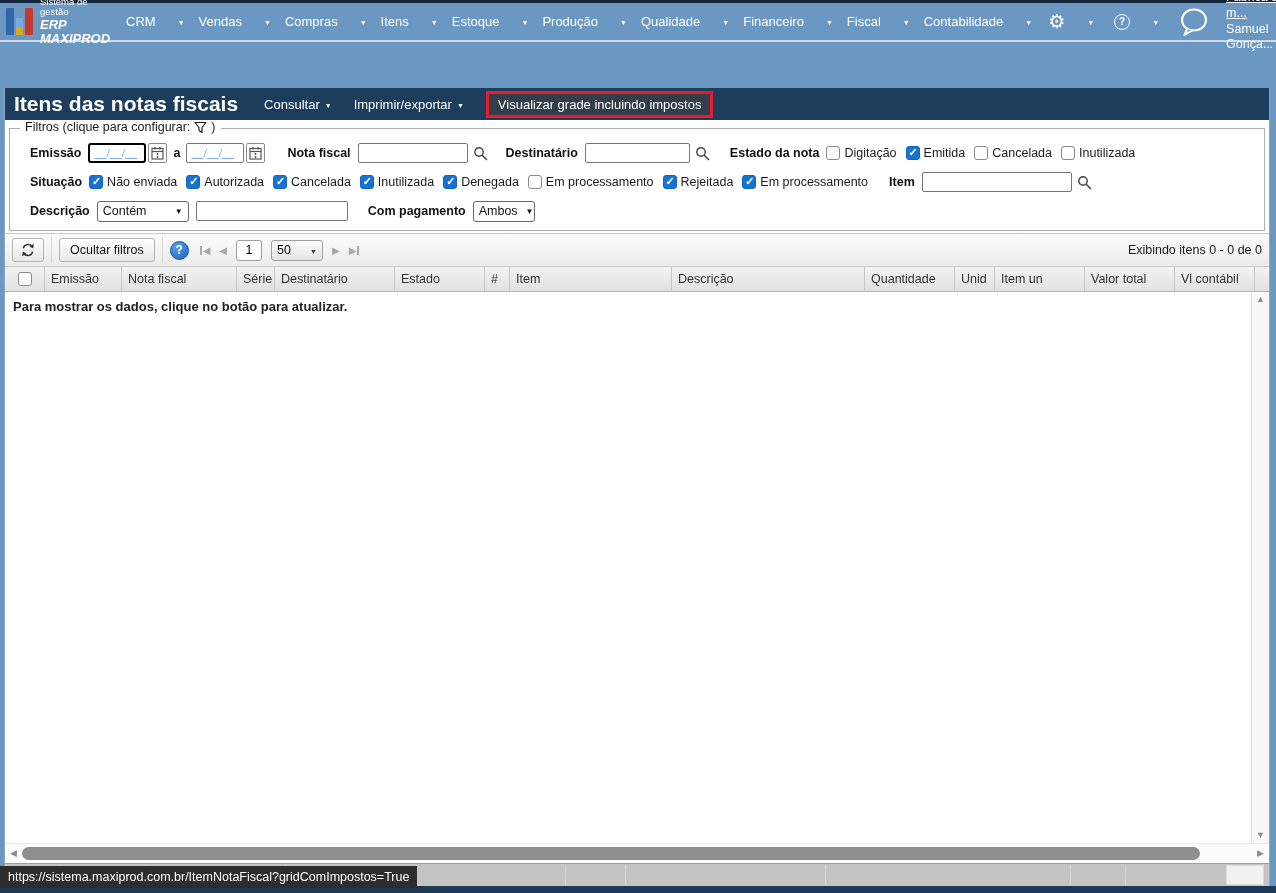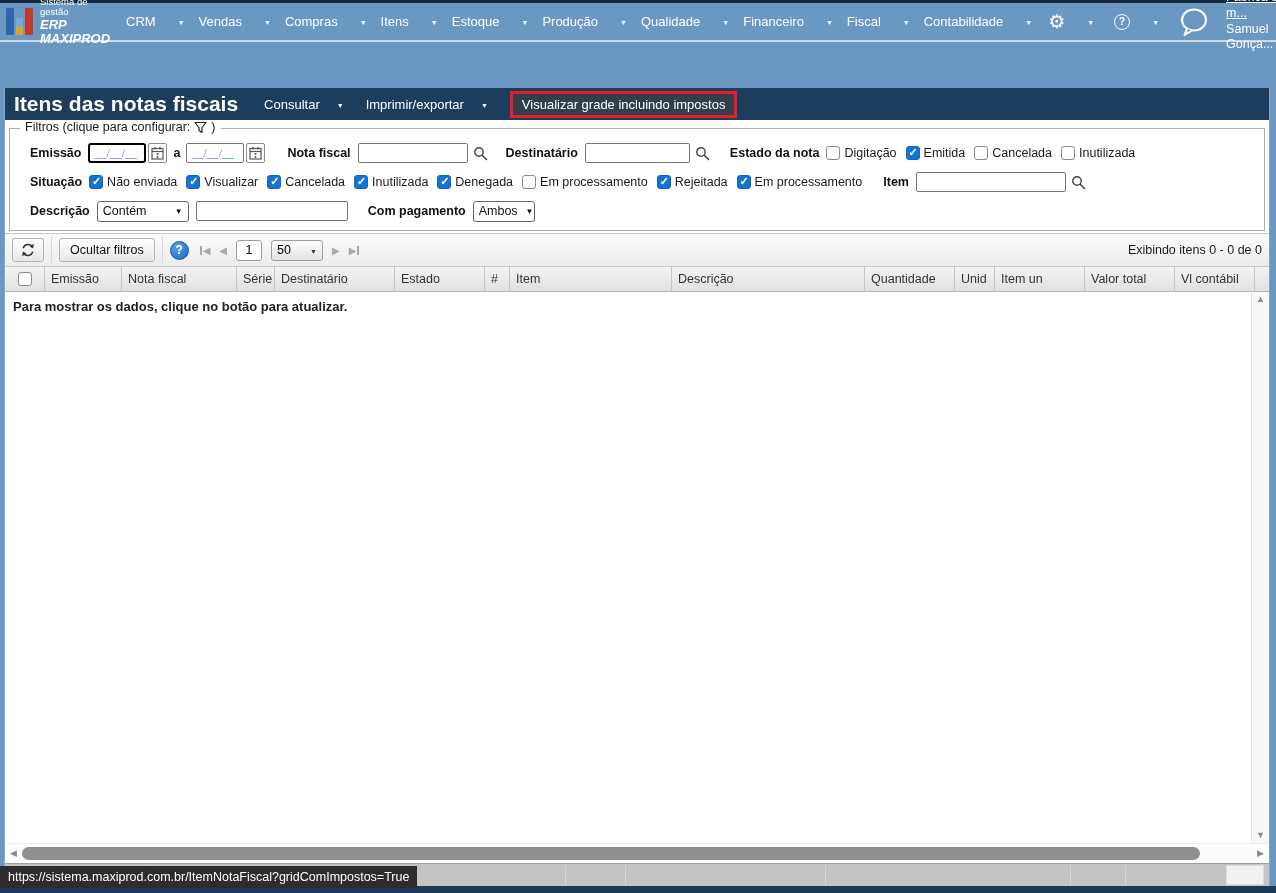--- a/index.html
+++ b/index.html
@@ -41,21 +41,21 @@
   .main {
     position:absolute; top:44px; left:4px; right:6px; bottom:7px;
     background:#fff; display:flex; flex-direction:column;
     border-left:1px solid #8fa6bd; border-right:1px solid #8fa6bd;margin-top:44px;
   }
   .titlebar {
     height:32px; background:#1d3d5d; color:#fff;
     display:flex; align-items:center; padding:0 9px; flex:0 0 auto;
   }
   .page-title { font-size:21px; font-weight:bold; margin-right:26px; }
-  .tb-menu { display:flex; align-items:center; gap:17px; margin-right:22px; font-size:13px; cursor:pointer; }
+  .tb-menu { display:flex; align-items:center; gap:5px; margin-right:22px; font-size:13px; cursor:pointer; }
   .highlight-btn {
     background:#323f4b; color:#fff; font-size:13px;
     border:3px solid #e81a2b; padding:3px 9px; cursor:pointer;
     font-family:"Liberation Sans", sans-serif;
   }
   
   .filters {
     flex:0 0 auto; margin:8px 4px 0 4px; border:1px solid #a7afb6;
     position:relative; padding:10px 6px 6px 6px;
   }
@@ -348,21 +348,21 @@
     </div>
 
     <div class="f-row">
       <span class="f-label">Situação</span>
       <span class="cb-wrap">
           <span class="cb checked"></span>
           <span>Não enviada</span>
         </span>
       <span class="cb-wrap">
           <span class="cb checked"></span>
-          <span>Visualizar</span>
+          <span>Autorizada</span>
         </span>
       <span class="cb-wrap">
           <span class="cb checked"></span>
           <span>Cancelada</span>
         </span>
       <span class="cb-wrap">
           <span class="cb checked"></span>
           <span>Inutilizada</span>
         </span>
       <span class="cb-wrap">

